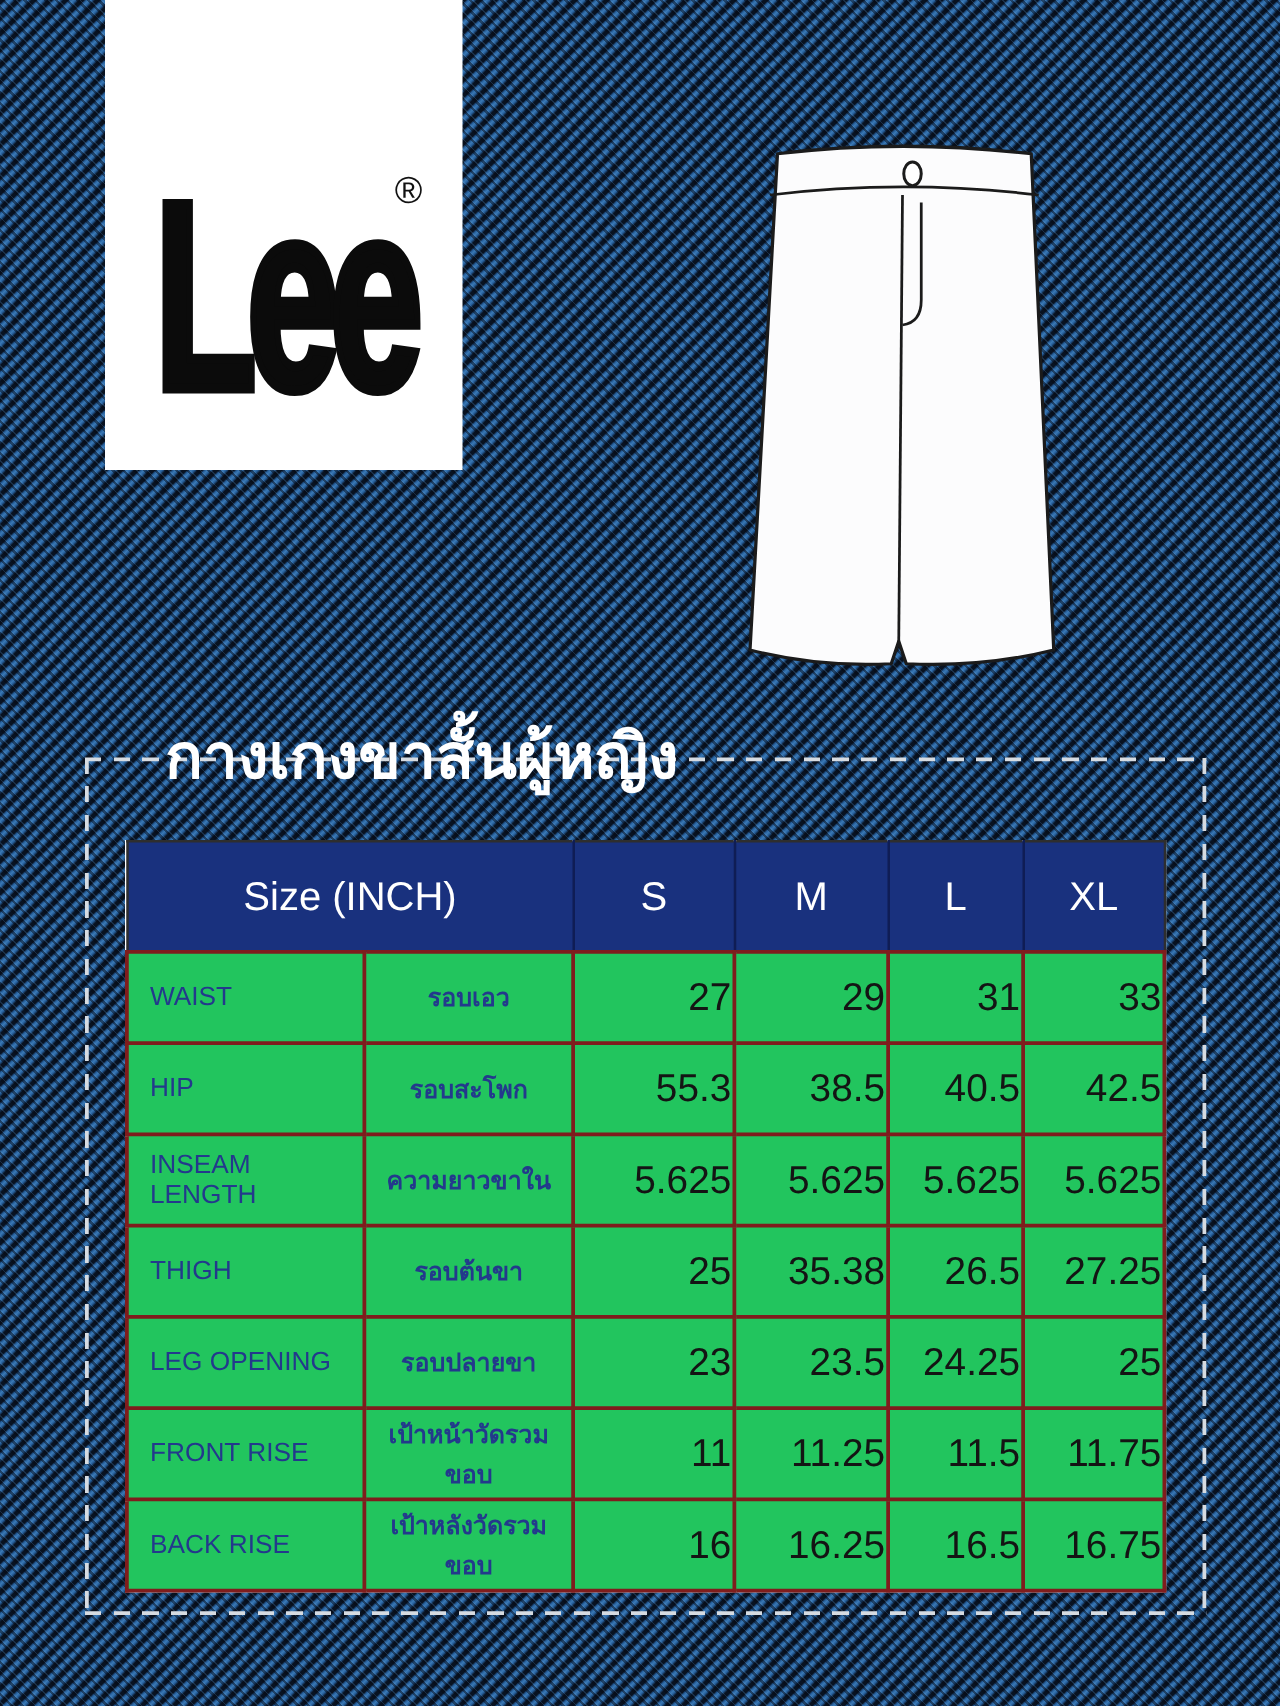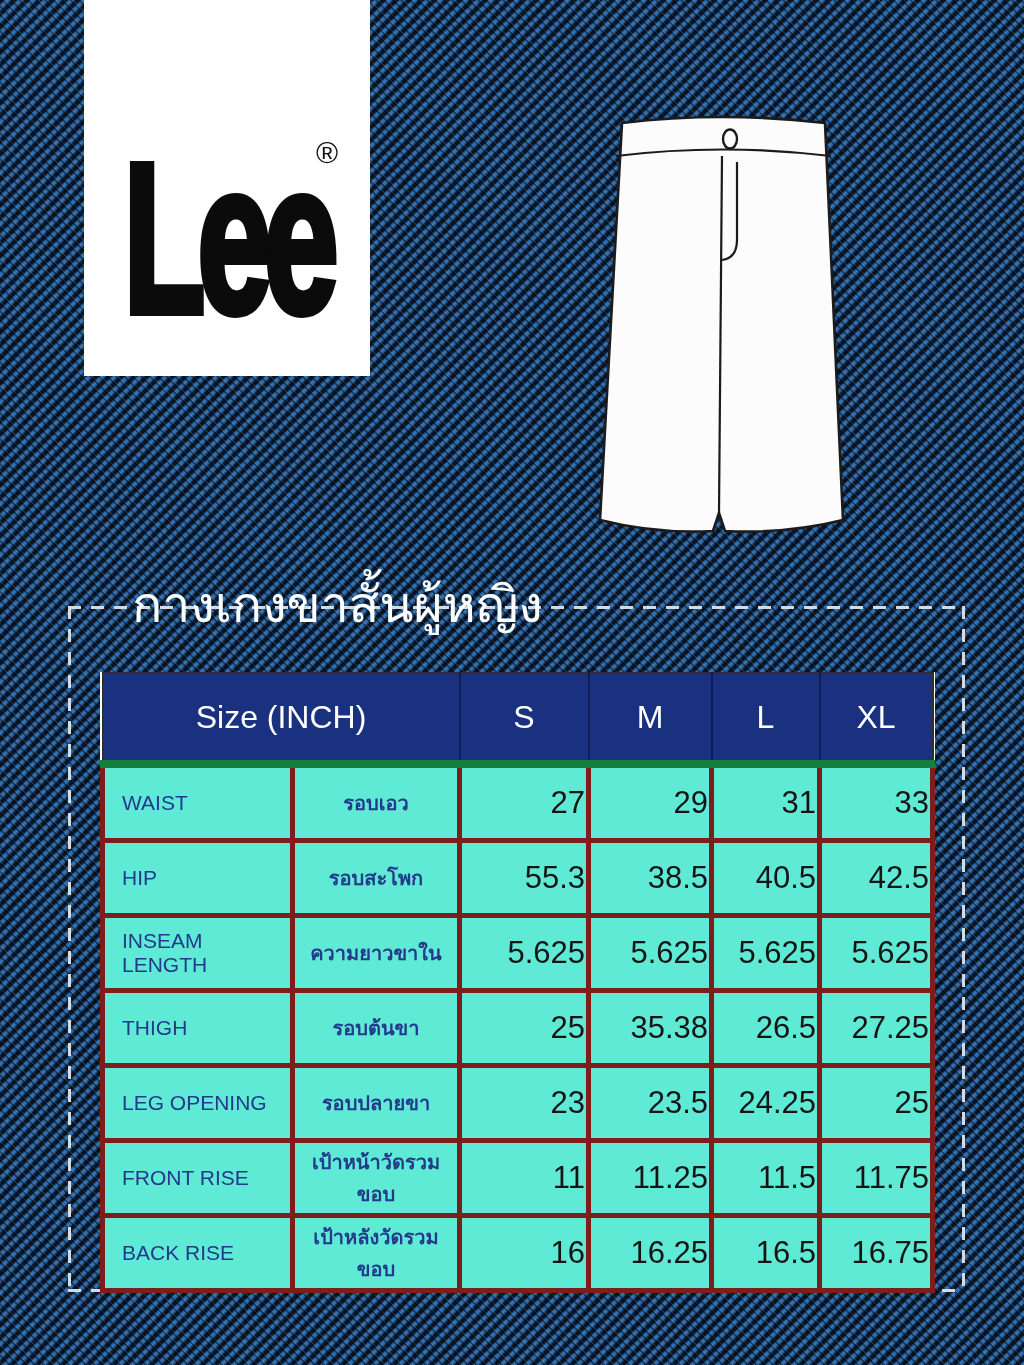--- a/index.html
+++ b/index.html
@@ -34,37 +34,37 @@
   .dash-box{position:absolute;left:68px;top:606px;width:897px;height:686px;}
   .dash-h{position:absolute;left:0;right:0;height:3px;
     background:repeating-linear-gradient(90deg,#d6dbe1 0 13px,rgba(0,0,0,0) 13px 23px);}
   .dash-t{top:0;} .dash-b{bottom:0;}
   .dash-v{position:absolute;top:0;bottom:0;width:3px;
     background:repeating-linear-gradient(180deg,#d6dbe1 0 13px,rgba(0,0,0,0) 13px 23px);}
   .dash-l{left:0;} .dash-r{right:0;}
 
   
   .title{
-    position:absolute;left:132px;top:578px;color:#ffffff;font-weight:400;
+    position:absolute;left:132px;top:578px;color:#ffffff;font-weight:700;
     font-size:50px;line-height:1.1;white-space:nowrap;z-index:5;text-align:center;
   }
 
   
   .size-table{
     position:absolute;left:100px;top:672px;width:830px;z-index:3;
     border-collapse:collapse;table-layout:fixed;background:#ffffff;
     border:2px solid #2e2e2e;
   }
   .size-table thead th{
     background:#19317e;color:#ffffff;height:84px;font-size:32px;font-weight:400;
-    text-align:center;vertical-align:middle;border-bottom:8px solid #15803d;
+    text-align:center;vertical-align:middle;border-bottom:1px solid #15803d;
   }
   .size-table thead th.size-col{border-left:2px solid #0f1d55;}
   .size-table tbody td{
-    height:68px;border:5px solid #7f1d1d;vertical-align:middle;background:#5eead4;margin-left:20px;
+    height:68px;border:3px solid #7f1d1d;vertical-align:middle;background:#22c55e;margin-left:20px;
   }
   td.en{color:#23398c;font-size:21px;text-align:left;padding-left:17px;}
   td.thl{color:#23398c;font-size:20px;font-weight:700;text-align:center;}
   td.val{color:#141414;font-size:31px;text-align:right;}
 </style>
 </head>
 <body>
 
 <div class="stage">
 

